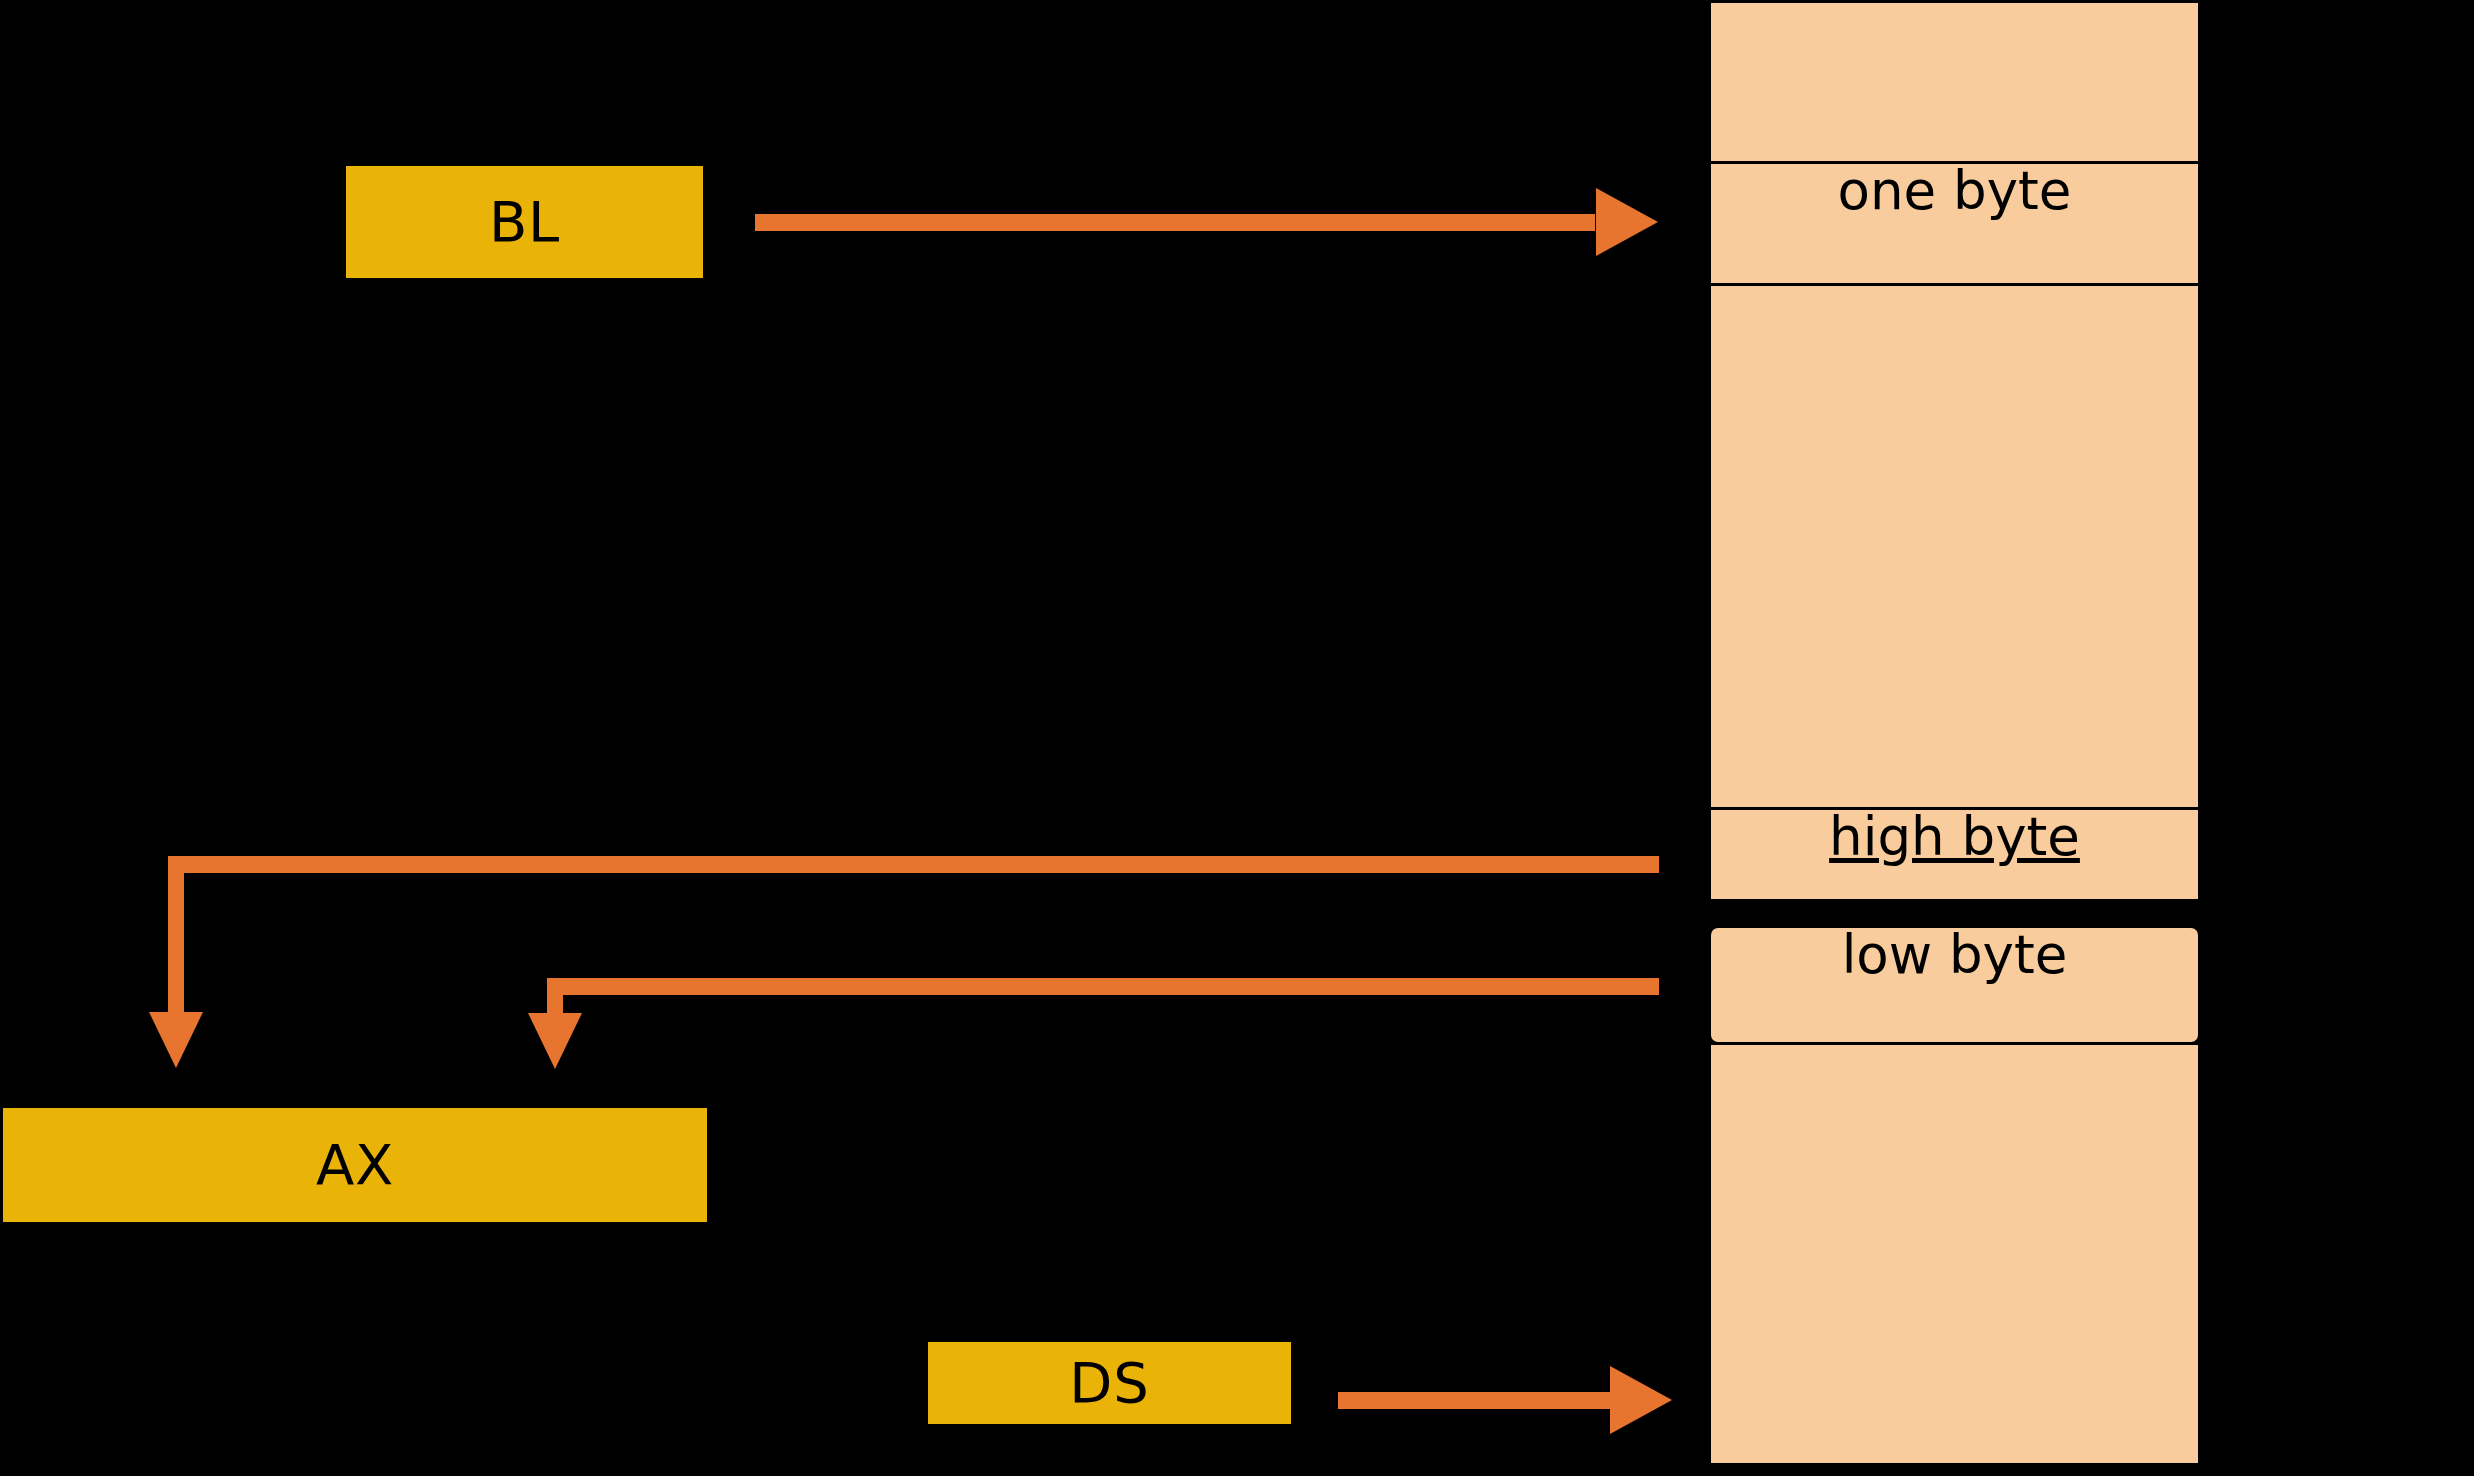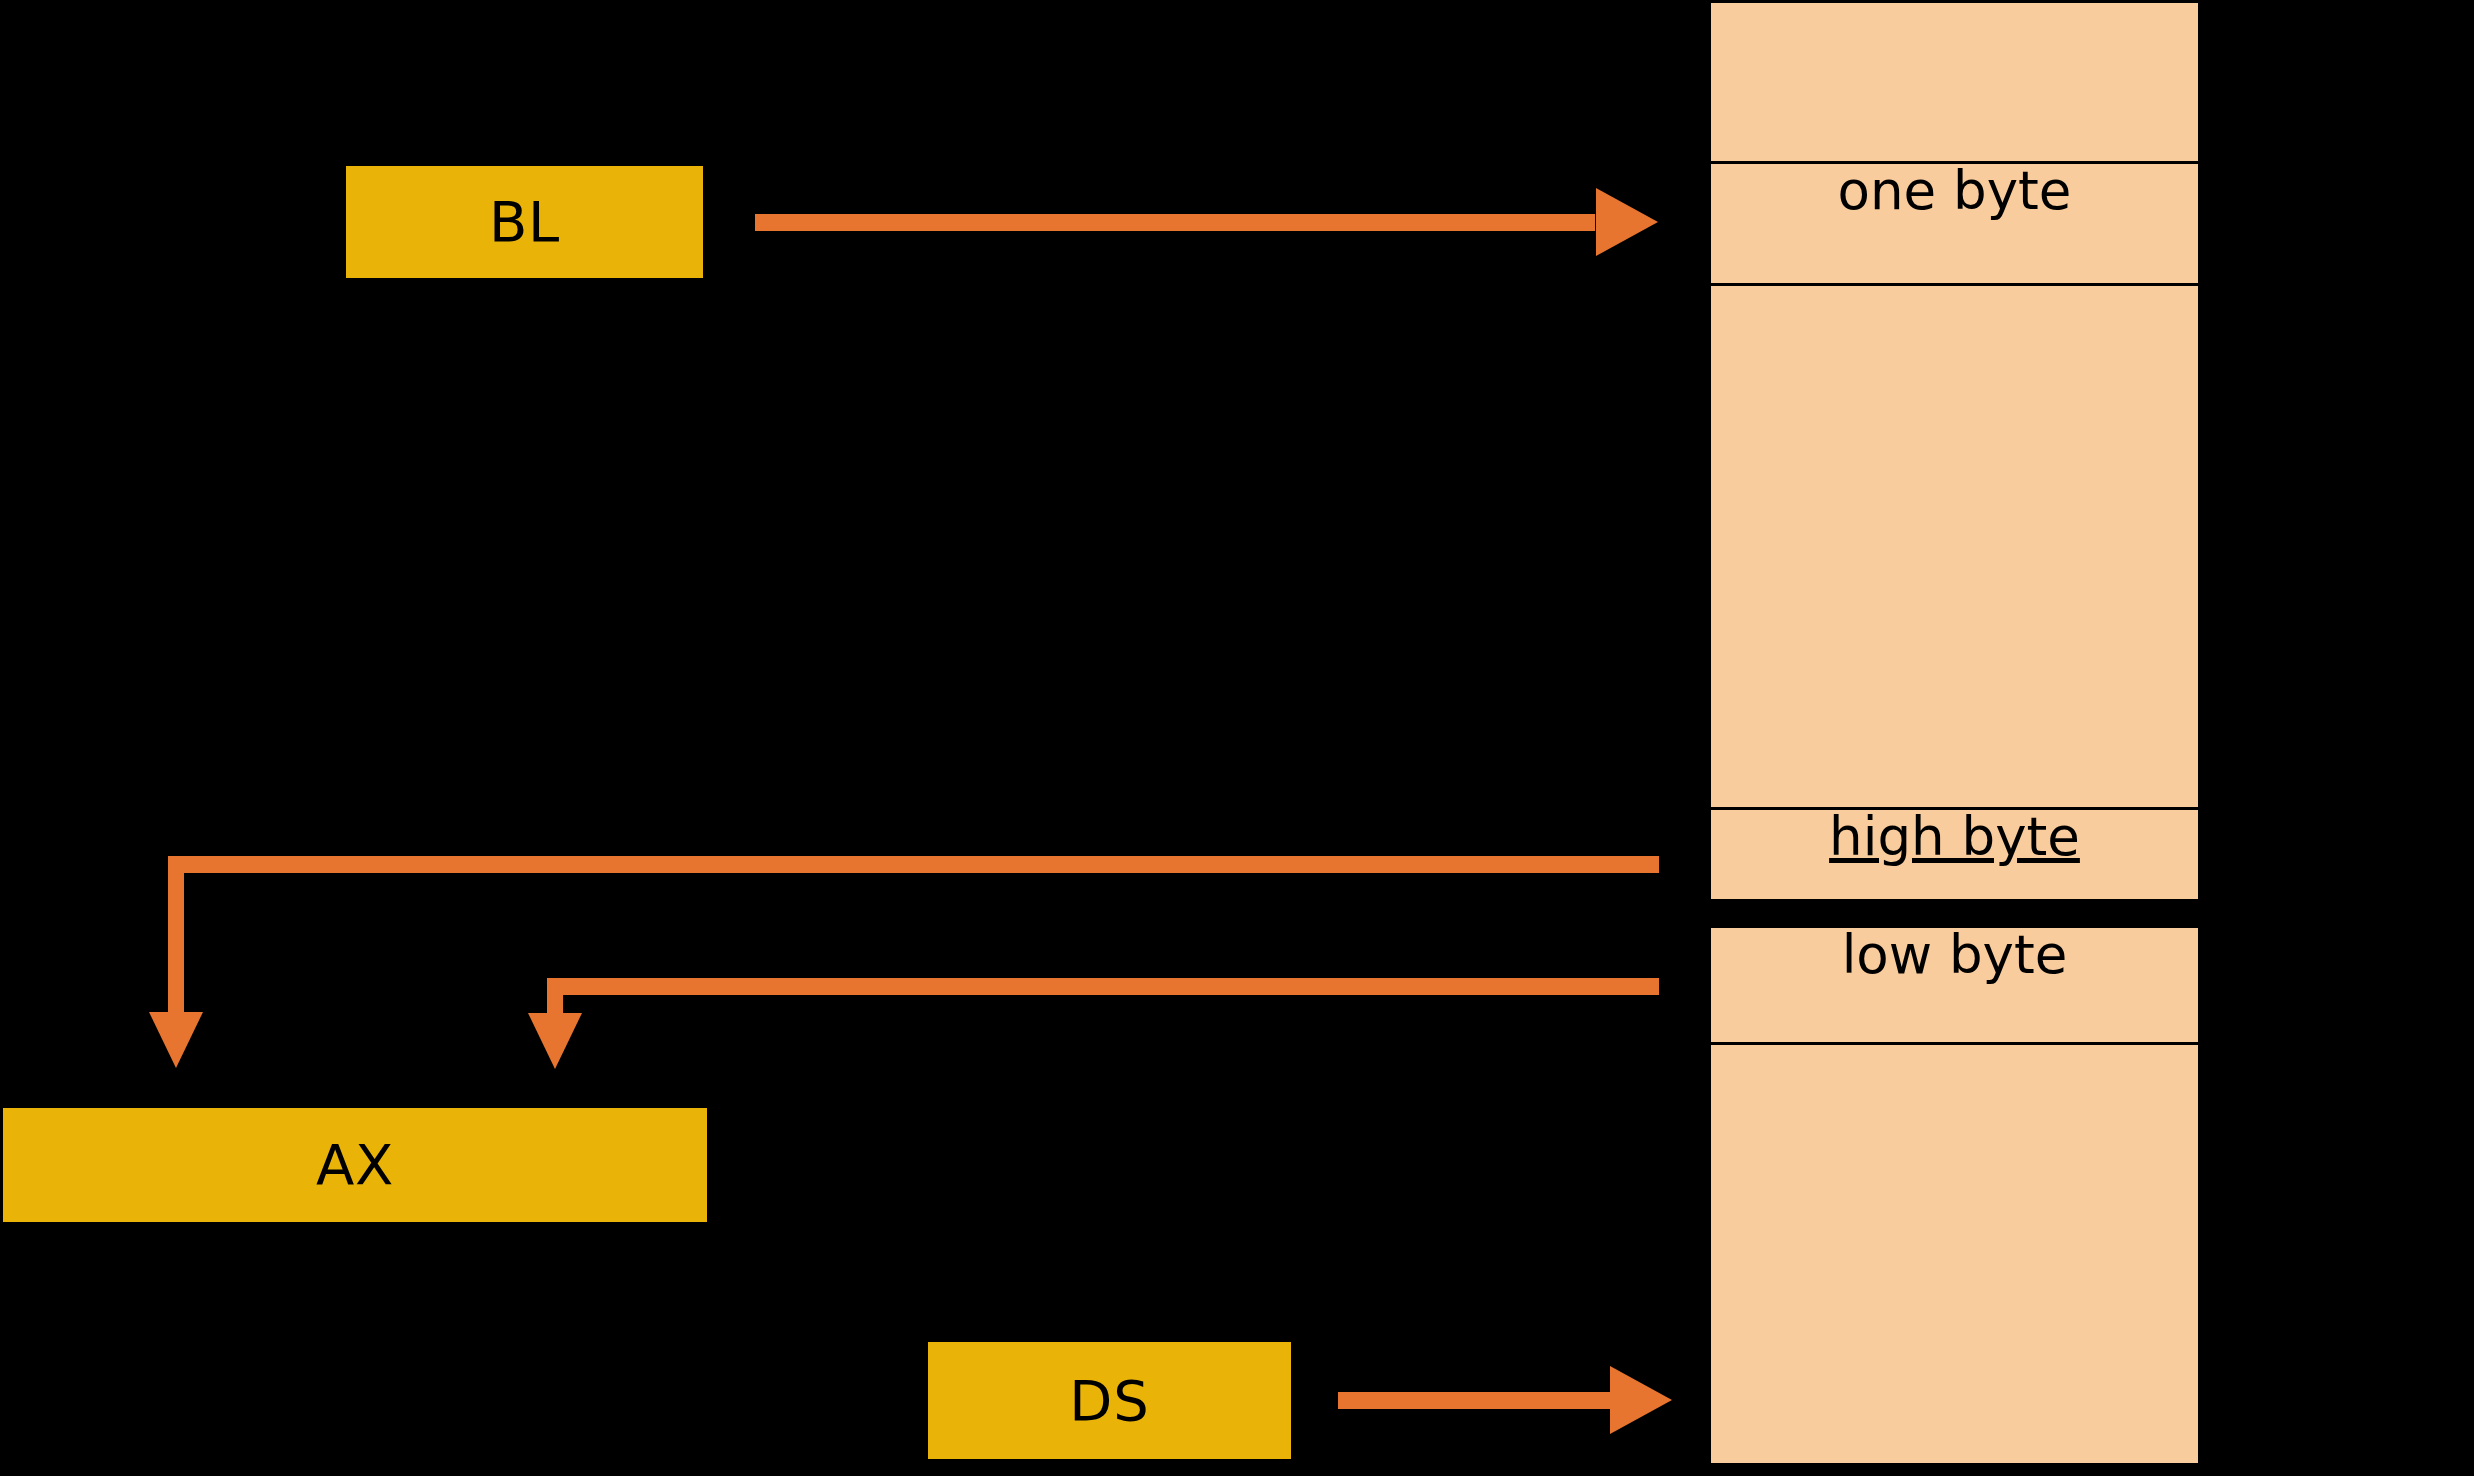--- a/index.html
+++ b/index.html
@@ -30,21 +30,21 @@
     box-sizing: border-box;
   }
   .reg-label {
     font-size: 56px;
     color: #000000;
     letter-spacing: 0.8px;
   }
 
   #reg-bl   { left: 346px;  top: 166px;  width: 357px; height: 112px; }
   #reg-ax   { left: 3.1px;    top: 1108px; width: 704px; height: 114px; justify-content: center; }
-  #reg-ds   { left: 928px; top: 1342px; width: 363px; height: 117px; }
+  #reg-ds   { left: 928px; top: 1342px; width: 363px; height: 82px; }
 
   
   #memory-column {
     position: absolute;
     left: 1711px;
     top: 3.1px;
     width: 487px;
     height: 1460px;
   }
   .mem-cell {
@@ -61,21 +61,21 @@
   .mem-cell .mem-label {
     font-size: 53px;
     color: #000000;
     line-height: 1;
   }
   
   #mem-cell-0 { top: 0px;    height: 158px; }
   #mem-cell-1 { top: 161px;  height: 119px; }
   #mem-cell-2 { top: 283px;  height: 521px; }
   #mem-cell-3 { top: 807px; height: 89px; text-decoration: underline; }
-  #mem-cell-4 { top: 925px; height: 114px; }
+  #mem-cell-4 { top: 925px; height: 114px; border-radius: 7px; }
   #mem-cell-5 { top: 1042px; height: 418px; }
 
   
   .arrow-shaft-h {
     position: absolute;
     background: #E8752F;
     height: 17px;
   }
   .arrow-shaft-v {
     position: absolute;

